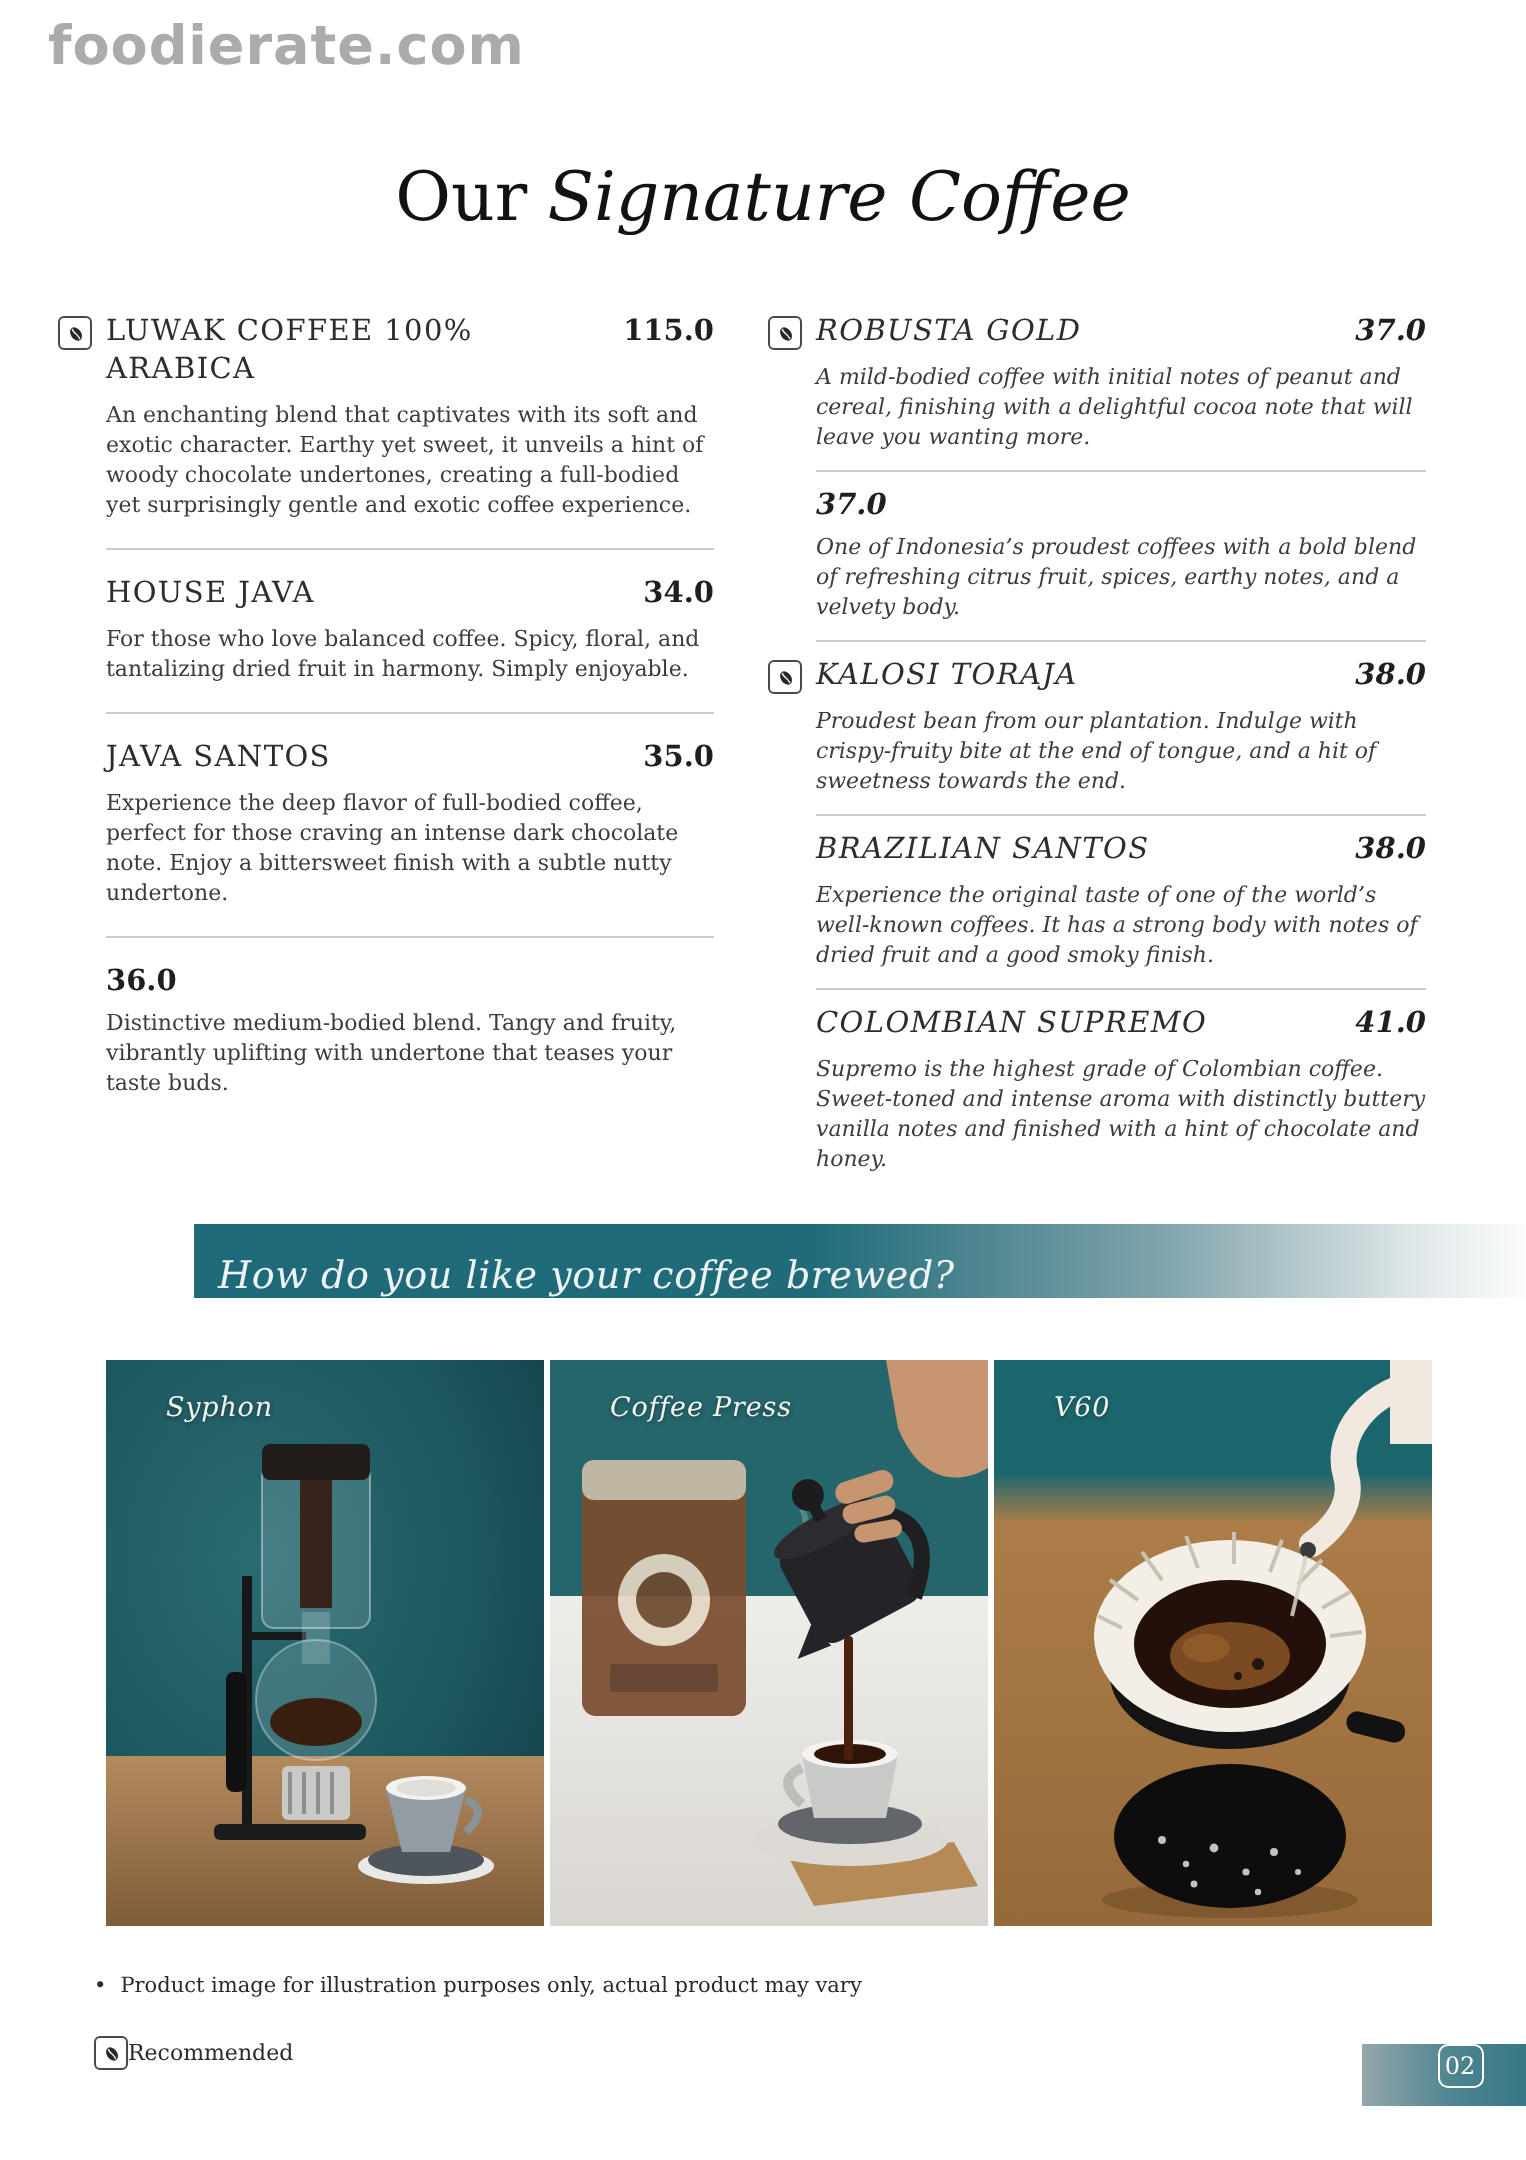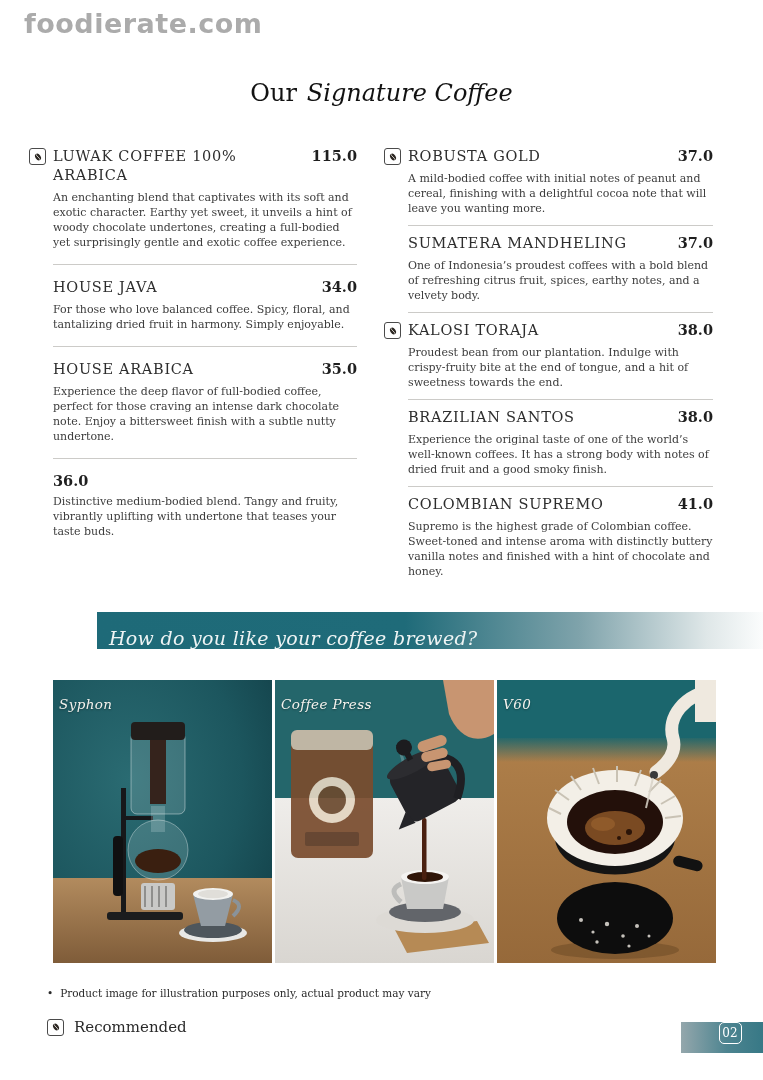--- a/index.html
+++ b/index.html
@@ -8,28 +8,28 @@
     background:#ffffff;
     font-family:"DejaVu Serif", serif;
   }
   .watermark {
     position:absolute; left:24px; top:8px;
     font-family:"DejaVu Sans", sans-serif; font-weight:bold;
     font-size:27px; color:#ababab; letter-spacing:0.5px;
   }
   .page-title {
     position:absolute; top:79px; left:0; width:100%; text-align:center;
-    font-size:24px; color:#121212;
+    font-size:34px; color:#121212;
   }
   .page-title .prefix { margin-right:10px; }
   .page-title .em { font-style:italic; }
 
-  .col { position:absolute; top:147px; }
+  .col { position:absolute; top:157px; }
   .col-left  { left:53px;  width:304px; }
-  .col-right { left:408px; width:305px; }
+  .col-right { left:408px; width:305px;font-style:italic; }
 
   .menu-item { position:relative; }
   .item-header { display:flex; justify-content:space-between; align-items:baseline; position:relative; }
   .item-name  { font-size:14.5px; letter-spacing:0.7px; color:#2d2d2d; line-height:19px; }
   .item-price { font-size:14.5px; font-weight:bold; color:#1f1f1f; }
   .rec-box {
     position:absolute; left:-24px; top:1px; width:15px; height:15px;
     border:1.2px solid #4a4a4a; border-radius:3px; background:#fff;
     display:flex; align-items:center; justify-content:center;
   }
@@ -42,29 +42,29 @@
     position:absolute; left:53px; top:612px; width:670px; height:37px;
     background:linear-gradient(90deg,#1e6a78 0%,#1f6b79 46%,#7fa3ab 72%,#dfe7e8 91%,#fdfefe 100%);
     display:flex; align-items:flex-end;margin-left:44px;
   }
   .banner-text { font-style:italic; font-size:19px; color:#eef4f4; padding-left:12px; letter-spacing:0.3px; }
 
   .photos { position:absolute; left:53px; top:680px; display:flex; gap:3px; }
   .photo { position:relative; width:219px; height:283px; overflow:hidden; background:#17505a; }
   .photo svg { display:block; }
   .photo-label {
-    position:absolute; top:16px; left:6px; z-index:2;
+    position:absolute; top:16px; left:30px; z-index:2;
     font-style:italic; font-size:13.5px; color:#f5f3ee;
     text-shadow:0 1px 2px rgba(0,0,0,0.35); letter-spacing:0.4px;
   }
 
   .footnotes { position:absolute; left:47px; top:986px; font-size:10.5px; color:#2a2a2a; line-height:15px; }
   .footnote::before { content:"•"; margin-right:7px; }
 
-  .legend { position:absolute; left:47px; top:1018px; display:flex; align-items:center; gap:10px; font-size:15px; color:#2a2a2a; }
+  .legend { position:absolute; left:47px; top:1018px; display:flex; align-items:center; font-size:11px; color:#2a2a2a; }
   .legend-box {
     width:15px; height:15px; border:1.2px solid #4a4a4a; border-radius:3px;
     display:flex; align-items:center; justify-content:center; background:#fff;
   }
 
   .pagebox {
     position:absolute; left:681px; top:1022px; width:102px; height:31px;
     background:linear-gradient(90deg,#94a7ac 0%,#4d8490 45%,#2b7280 100%);
     display:flex; justify-content:center;
   }
@@ -105,21 +105,21 @@
     <div class="item-header">
       <span class="item-name">HOUSE JAVA</span>
       <span class="item-price">34.0</span>
     </div>
     <div class="item-desc">For those who love balanced coffee. Spicy, floral, and tantalizing dried fruit in harmony. Simply enjoyable.</div>
   </div>
   <hr class="divider">
 
   <div class="menu-item">
     <div class="item-header">
-      <span class="item-name">HOUSE ARABICA</span>
+      <span class="item-name">JAVA SANTOS</span>
       <span class="item-price">35.0</span>
     </div>
     <div class="item-desc">Experience the deep flavor of full-bodied coffee, perfect for those craving an intense dark chocolate note. Enjoy a bittersweet finish with a subtle nutty undertone.</div>
   </div>
   <hr class="divider">
 
   <div class="menu-item">
     <div class="item-header">
       <span class="item-price">36.0</span>
     </div>
@@ -141,21 +141,20 @@
       </span>
       <span class="item-name">ROBUSTA GOLD</span>
       <span class="item-price">37.0</span>
     </div>
     <div class="item-desc">A mild-bodied coffee with initial notes of peanut and cereal, finishing with a delightful cocoa note that will leave you wanting more.</div>
   </div>
   <hr class="divider">
 
   <div class="menu-item">
     <div class="item-header">
-      <span class="item-name">SUMATERA MANDHELING</span>
       <span class="item-price">37.0</span>
     </div>
     <div class="item-desc">One of Indonesia’s proudest coffees with a bold blend of refreshing citrus fruit, spices, earthy notes, and a velvety body.</div>
   </div>
   <hr class="divider">
 
   <div class="menu-item">
     <div class="item-header">
       <span class="rec-box">
         <svg viewBox="0 0 12 12" width="10" height="10">

